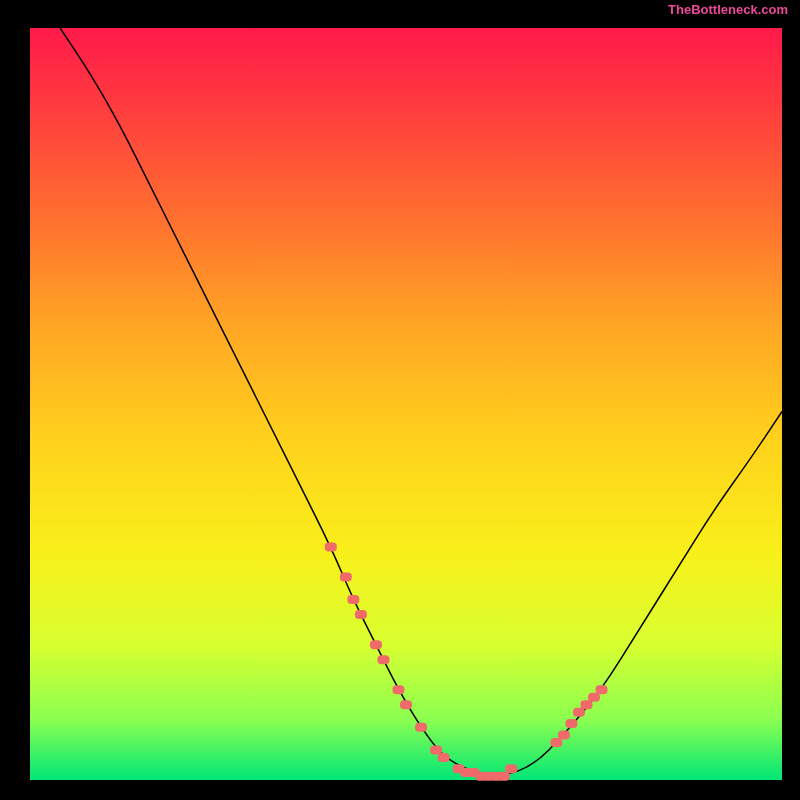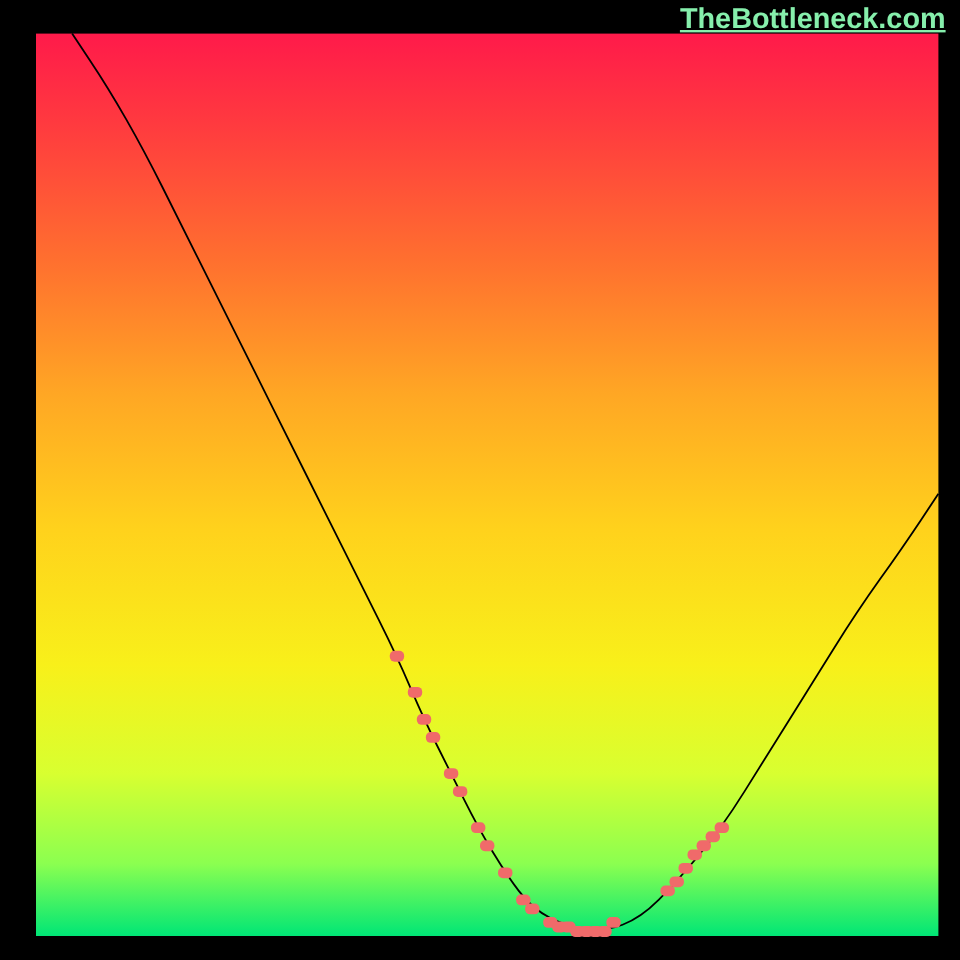--- a/index.html
+++ b/index.html
@@ -16,25 +16,24 @@
     top: 0;
     left: 0;
     width: 800px;
     height: 800px;
   }
   .watermark {
     position: absolute;
     top: 2px;
     right: 12px;
     font-family: Arial, sans-serif;
-    font-size: 24px;
+    font-size: 13px;
     font-weight: bold;
-    color: #86efac;
+    color: #ec4899;
     letter-spacing: 0px;
-    text-decoration: underline;
   }
 </style>
 </head>
 <body>
 
 <div class="chart-container">
   <svg id="chart-svg" width="800" height="800" viewBox="0 0 800 800">
     <defs>
       <linearGradient id="bg-grad" x1="0" y1="0" x2="0" y2="1">
           <stop offset="0%" stop-color="#ff1a4a"></stop>

